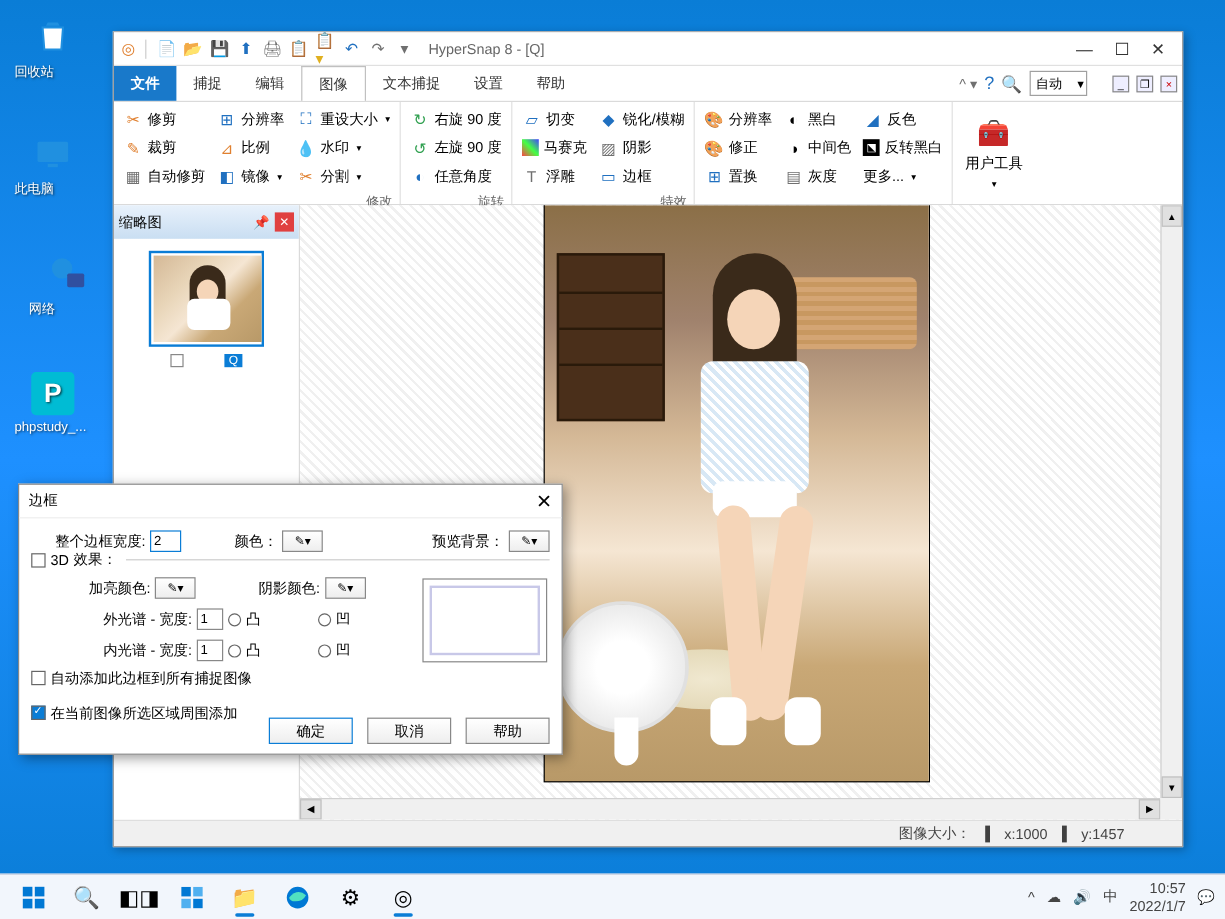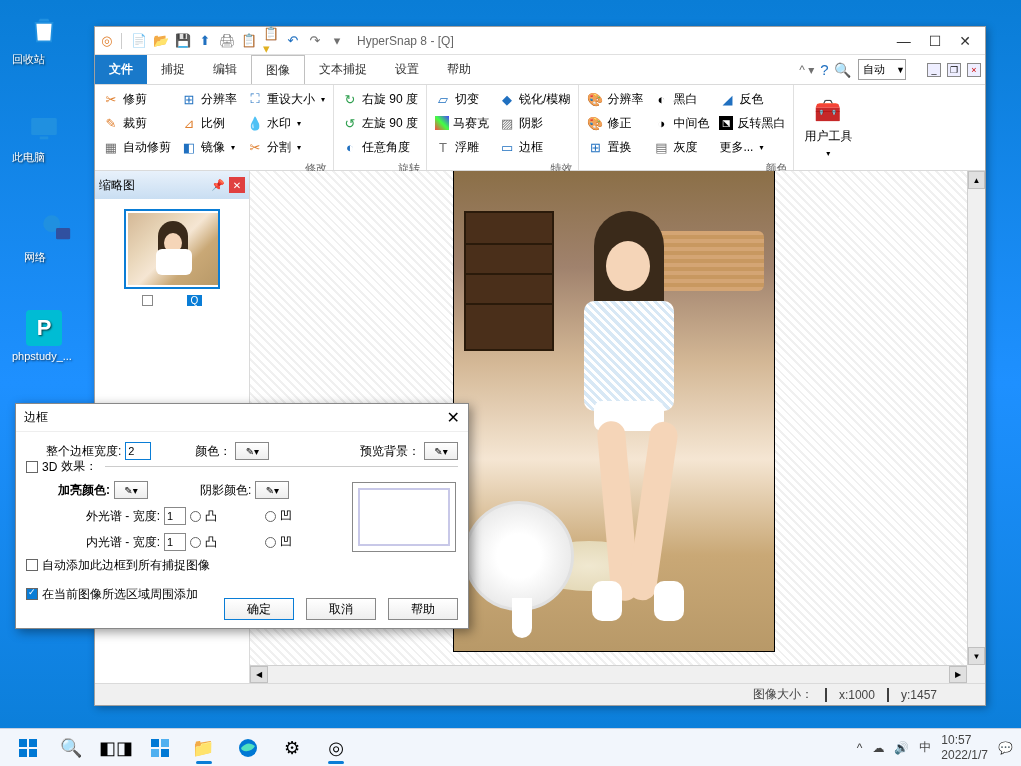--- a/index.html
+++ b/index.html
@@ -66,21 +66,21 @@
 .photo-sock2 { position: absolute; left: 100px; bottom: 10px; width: 30px; height: 40px; background: #fff; border-radius: 10px; }
 .photo-mat { position: absolute; left: 70px; bottom: 60px; width: 130px; height: 50px; background: radial-gradient(ellipse,#f0e8d0,#e0d4b0); border-radius: 50%; }
 
 .scrollbar-v { position: absolute; right: 0; top: 0; bottom: 18px; width: 18px; background: #f0f0f0; border-left: 1px solid #d0d0d0; }
 .scrollbar-v .sb-btn { height: 18px; background: #e0e0e0; border: 1px solid #c0c0c0; display: flex; align-items: center; justify-content: center; font-size: 8px; }
 .scrollbar-h { position: absolute; left: 0; right: 18px; bottom: 0; height: 18px; background: #f0f0f0; border-top: 1px solid #d0d0d0; display:flex; }
 .scrollbar-h .sb-btn { width: 18px; background: #e0e0e0; border: 1px solid #c0c0c0; display: flex; align-items: center; justify-content: center; font-size: 8px; }
 .sb-corner { position: absolute; right: 0; bottom: 0; width: 18px; height: 18px; background: #f0f0f0; }
 
 .statusbar { height: 22px; background: #f0f0f0; border-top: 1px solid #dadada; display: flex; align-items: center; padding: 0 6px; font-size: 11px; color: #444; }
-.statusbar .sseg { padding: 0 12px; border-left: 2px solid #404040; }
+.statusbar .sseg { padding: 0 12px; border-left: 4px solid #404040; }
 .statusbar .sseg:first-child { border-left: none; margin-left: auto; }
 
 
 .dialog { position: absolute; left: 15px; top: 403px; width: 454px; height: 226px; background: #fff; border: 1px solid #888; box-shadow: 3px 3px 10px rgba(0,0,0,0.4); }
 .dialog .dlg-title { height: 28px; display: flex; align-items: center; padding: 0 8px; font-size: 12px; border-bottom: 1px solid #eee; }
 .dialog .dlg-close { margin-left: auto; font-size: 16px; cursor: pointer; }
 .dialog .dlg-body { padding: 6px 10px 0 10px; }
 .dlg-row { display: flex; align-items: center; height: 26px; gap: 4px; }
 .dlg-row label { font-size: 12px; }
 .dlg-input { width: 26px; height: 18px; border: 1px solid #0a7dd6; padding: 0 2px; font-size: 11px; text-align: left; }
@@ -95,21 +95,21 @@
 .dlg-preview::after { content:""; position: absolute; inset: 5px; border: 2px solid #c8c8e8; }
 .dlg-buttons { position: absolute; right: 10px; bottom: 8px; display: flex; gap: 12px; }
 .dlg-btn { width: 70px; height: 22px; border: 1px solid #888; background: linear-gradient(#fff,#eee); font-size: 12px; cursor: pointer; }
 .dlg-btn.primary { border: 1px solid #0a7dd6; }
 
 
 .taskbar { position: absolute; left: 0; right: 0; bottom: 0; height: 38px; background: #f2f6fc; border-top: 1px solid #c8d0e0; display: flex; align-items: center; padding: 0 8px; gap: 4px; }
 .taskbar .tbtn { width: 40px; height: 34px; display: flex; align-items: center; justify-content: center; font-size: 18px; border-radius: 4px; cursor: pointer; position: relative; }
 .taskbar .tbtn.active::after { content:""; position:absolute; bottom:1px; left:12px; right:12px; height:3px; background:#0a7dd6; border-radius:2px; }
 .taskbar .tray { margin-left: auto; display: flex; align-items: center; gap: 10px; font-size: 11px; color: #444; }
-.taskbar .clock { text-align: left; line-height: 1.2; }
+.taskbar .clock { text-align: right; line-height: 1.2; }
 
 
 .ci-orange{color:#e08030}.ci-blue{color:#2070c0}.ci-green{color:#30a050}.ci-yellow{color:#e0b020}.ci-gray{color:#707070}
 </style>
 </head>
 <body>
 
 <div class="desktop-icon" style="left:12px;top:12px">
   <div class="icon-box">
       <svg width="34" height="34" viewBox="0 0 24 24">
@@ -313,21 +313,20 @@
           </div>
         <div class="rbtn">
             <span class="ri ci-gray">▤</span>
             <span>灰度</span>
           </div>
         <div class="rbtn">
             <span>更多...</span>
             <span style="font-size:8px;margin-left:2px;">▾</span>
           </div>
       </div>
-      <div class="group-label">颜色</div>
     </div>
 
     <div class="ribbon-user">
       <span style="font-size:22px;">🧰</span>
       <span>用户工具</span>
       <span style="font-size:8px;">▾</span>
     </div>
   </div>
 
   <div class="workspace">
@@ -408,21 +407,21 @@
       <span class="dlg-color-btn">✎▾</span>
     </div>
 
     <div class="dlg-fieldset">
       <span class="legend">
         <span class="dlg-check"></span>
         <span>3D</span>
         <span>效果：</span>
       </span>
       <div class="dlg-row" style="margin-top:6px;">
-        <label style="margin-left:32px;font-weight:bold;">加亮颜色:</label>
+        <label style="margin-left:48px;">加亮颜色:</label>
         <span class="dlg-color-btn">✎▾</span>
         <span style="width:44px;"></span>
         <label>阴影颜色:</label>
         <span class="dlg-color-btn">✎▾</span>
       </div>
       <div class="dlg-row">
         <label style="margin-left:60px;">外光谱 - 宽度:</label>
         <input class="dlg-input" style="width: 22px; border-color: rgb(136, 136, 136);" value="1">
         <span class="dlg-radio"></span>
         <span>凸</span>

